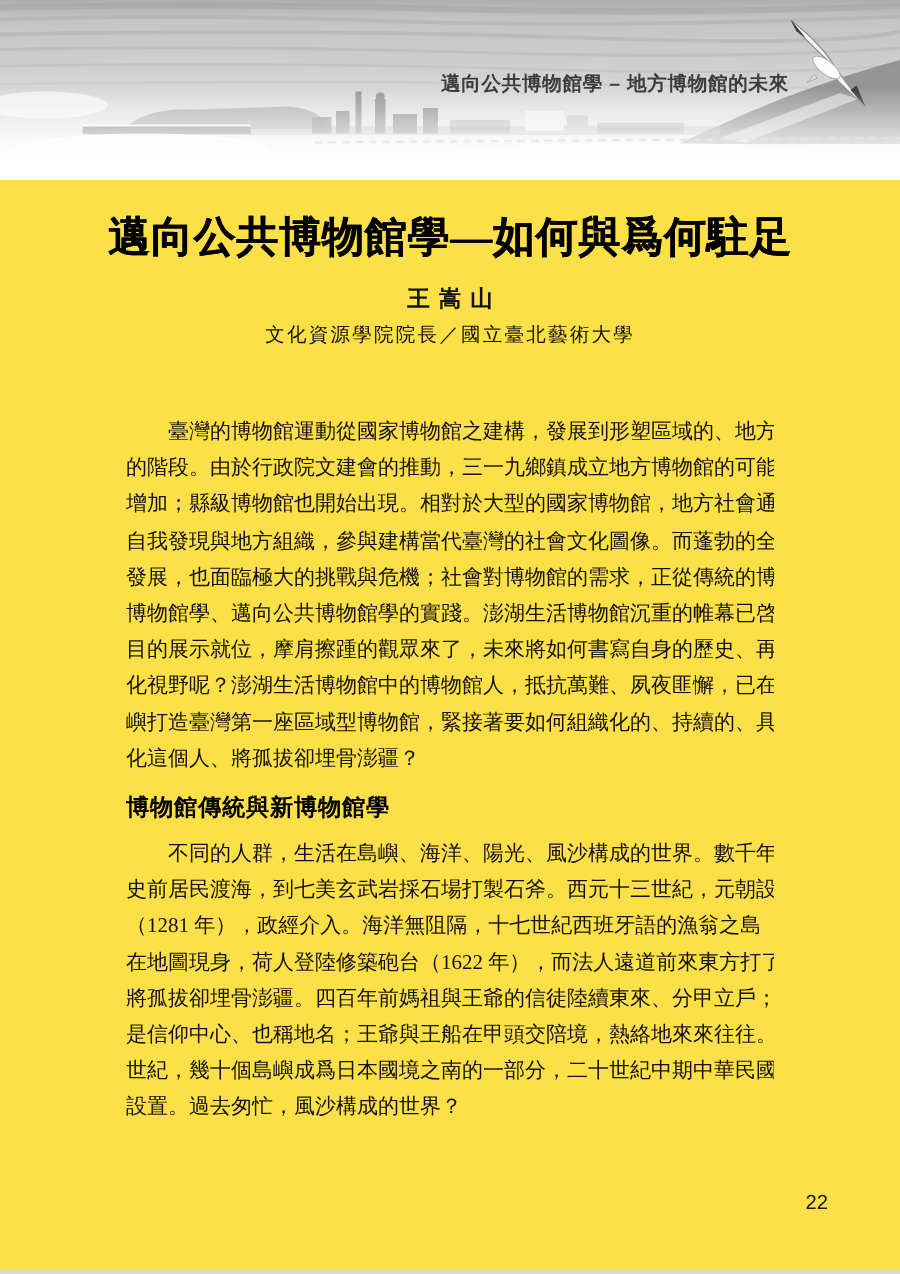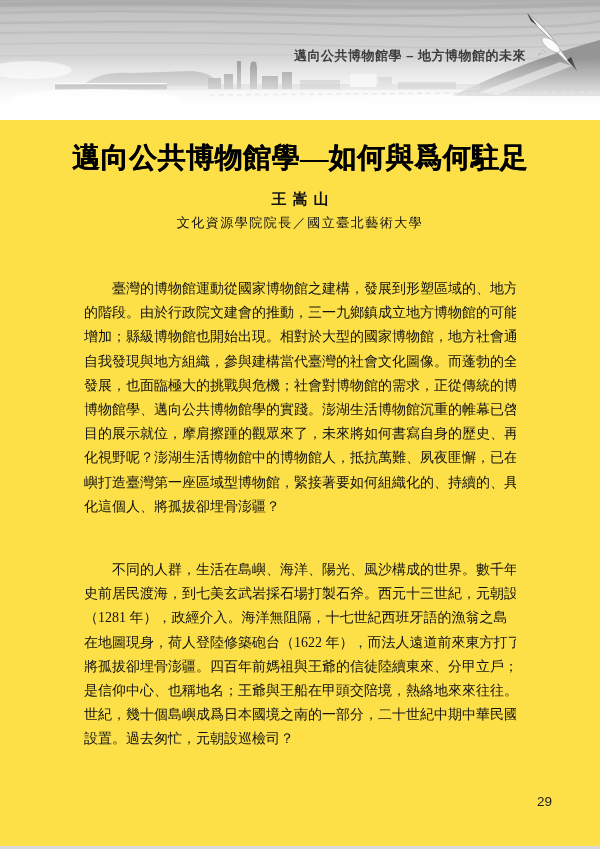--- a/index.html
+++ b/index.html
@@ -210,29 +210,30 @@
       <div class="line">增加；縣級博物館也開始出現。相對於大型的國家博物館，地方社會通過獨特的</div>
       <div class="line">自我發現與地方組織，參與建構當代臺灣的社會文化圖像。而蓬勃的全球博物館</div>
       <div class="line">發展，也面臨極大的挑戰與危機；社會對博物館的需求，正從傳統的博物館、新</div>
       <div class="line">博物館學、邁向公共博物館學的實踐。澎湖生活博物館沉重的帷幕已啓，邀人耳</div>
       <div class="line">目的展示就位，摩肩擦踵的觀眾來了，未來將如何書寫自身的歷史、再現何種文</div>
       <div class="line">化視野呢？澎湖生活博物館中的博物館人，抵抗萬難、夙夜匪懈，已在海峽的島</div>
       <div class="line">嶼打造臺灣第一座區域型博物館，緊接著要如何組織化的、持續的、具創意的活</div>
       <div class="line">化這個人、將孤拔卻埋骨澎疆？</div>
     </div>
 
+  <h2 class="section-heading">博物館傳統與新博物館學</h2>
 
   <div class="para para-2">
       <div class="line">不同的人群，生活在島嶼、海洋、陽光、風沙構成的世界。數千年前，臺灣</div>
       <div class="line">史前居民渡海，到七美玄武岩採石場打製石斧。西元十三世紀，元朝設巡檢司</div>
       <div class="line">（1281 年），政經介入。海洋無阻隔，十七世紀西班牙語的漁翁之島（Pescadores）</div>
       <div class="line">在地圖現身，荷人登陸修築砲台（1622 年），而法人遠道前來東方打了一戰、名</div>
       <div class="line">將孤拔卻埋骨澎疆。四百年前媽祖與王爺的信徒陸續東來、分甲立戶；媽祖宮既</div>
       <div class="line">是信仰中心、也稱地名；王爺與王船在甲頭交陪境，熱絡地來來往往。降至十九</div>
       <div class="line">世紀，幾十個島嶼成爲日本國境之南的一部分，二十世紀中期中華民國的澎湖縣</div>
-      <div class="line">設置。過去匆忙，元朝設巡檢司？</div>
+      <div class="line">設置。過去匆忙，風沙構成的世界？</div>
     </div>
 
-  <div class="page-number">29</div>
+  <div class="page-number">22</div>
 
   <div class="bottom-edge"></div>
 
 </div>
 
 </body></html>

